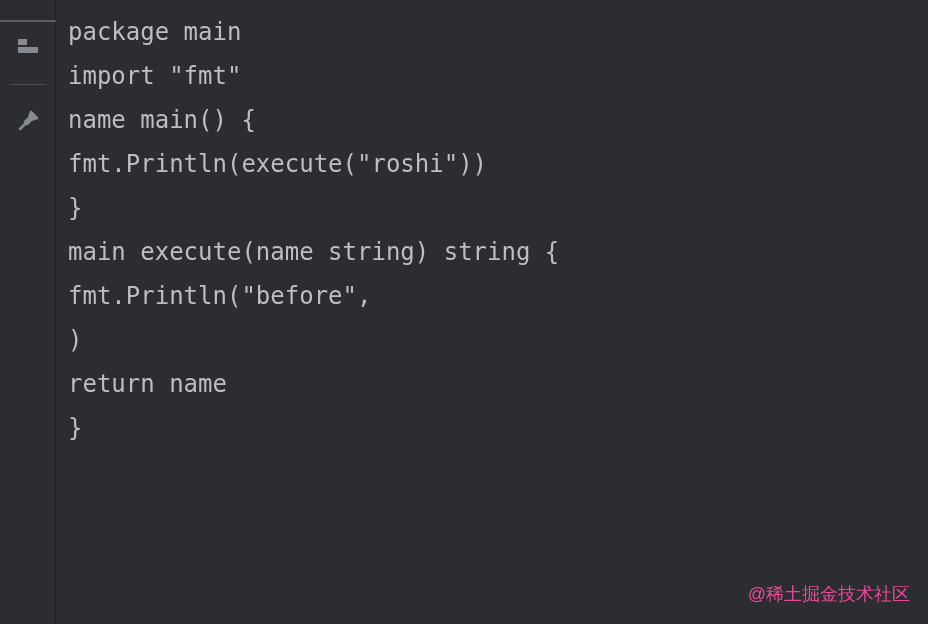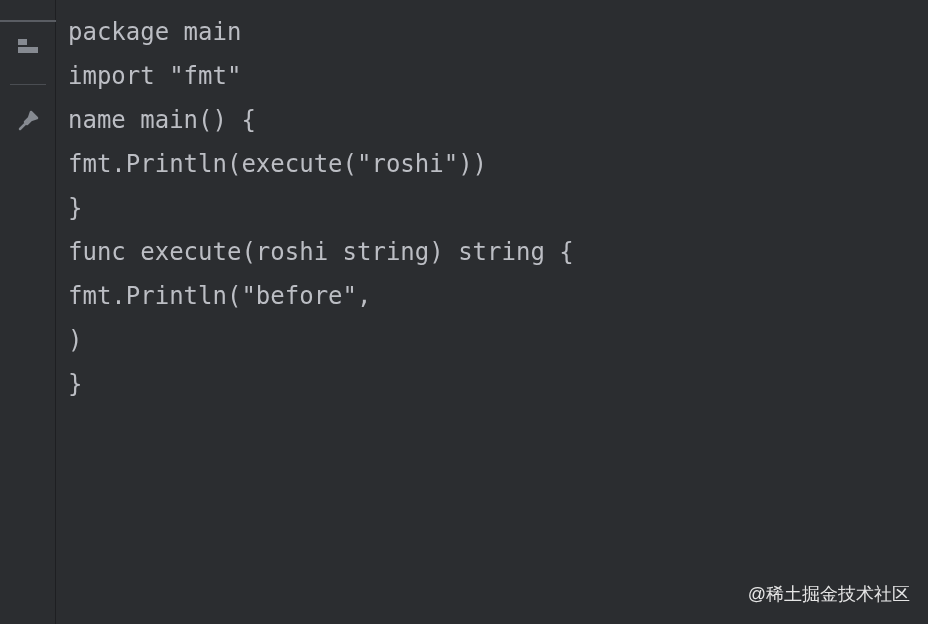--- a/index.html
+++ b/index.html
@@ -52,21 +52,21 @@
     .code-line {
       font-size: 24px;
       line-height: 44px;
       color: #bcbec4;
       white-space: pre;
     }
     .watermark {
       position: absolute;
       bottom: 18px;
       right: 18px;
-      color: #e5e5e5;
+      color: #ec4899;
       font-size: 18px;
       font-family: -apple-system, BlinkMacSystemFont, 'Segoe UI', sans-serif;
     }
   </style>
 </head>
 <body>
 
 <div class="sidebar">
   <div class="sidebar-icon active">
     <svg width="22" height="22" viewBox="0 0 22 22" fill="none">
@@ -84,20 +84,21 @@
 
 <div class="editor">
   <div class="code-line">package main</div>
   <div class="code-line"></div>
   <div class="code-line">import "fmt"</div>
   <div class="code-line"></div>
   <div class="code-line">name main() {</div>
   <div class="code-line">fmt.Println(execute("roshi"))</div>
   <div class="code-line">}</div>
   <div class="code-line"></div>
-  <div class="code-line">func execute(roshi string) string {</div>
+  <div class="code-line">main execute(name string) string {</div>
   <div class="code-line">fmt.Println("before",</div>
   <div class="code-line">)</div>
   <div class="code-line"></div>
+  <div class="code-line">return name</div>
   <div class="code-line">}</div>
 </div>
 
 <div class="watermark">@稀土掘金技术社区</div>
 
 </body></html>

